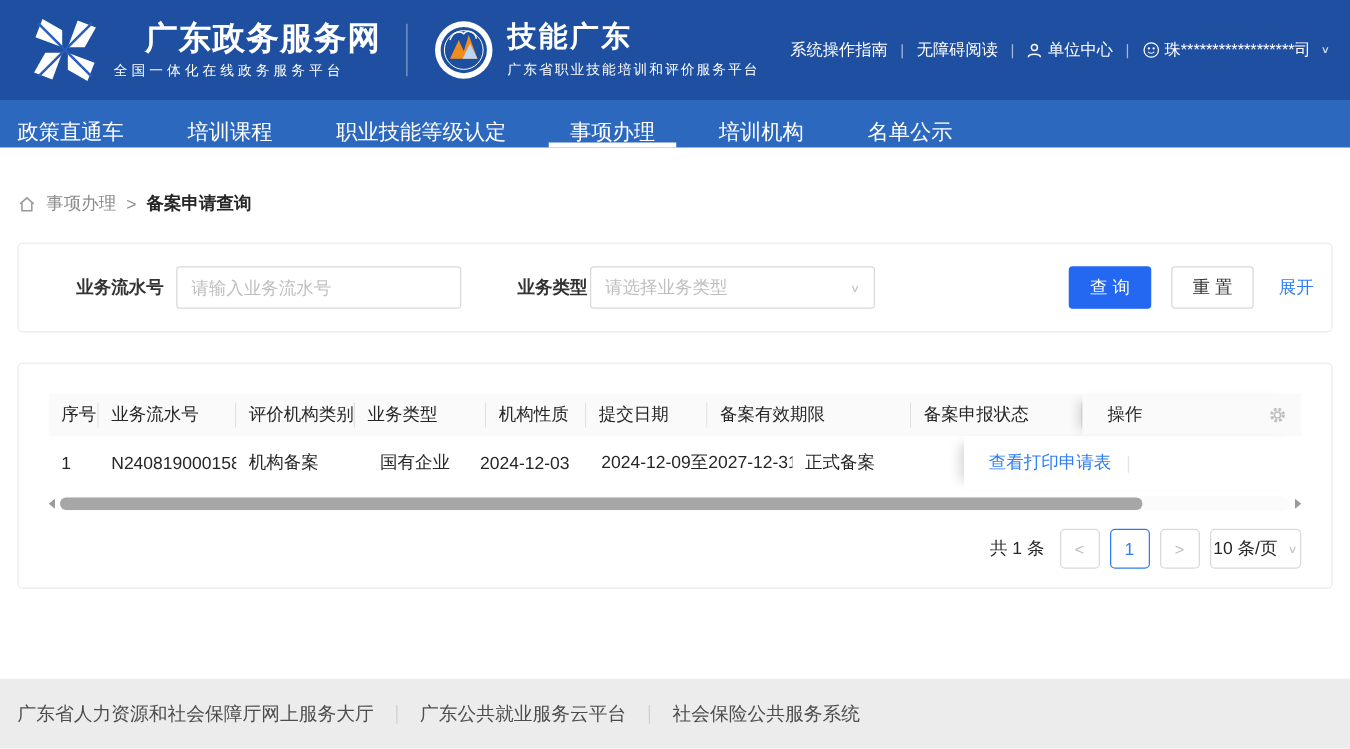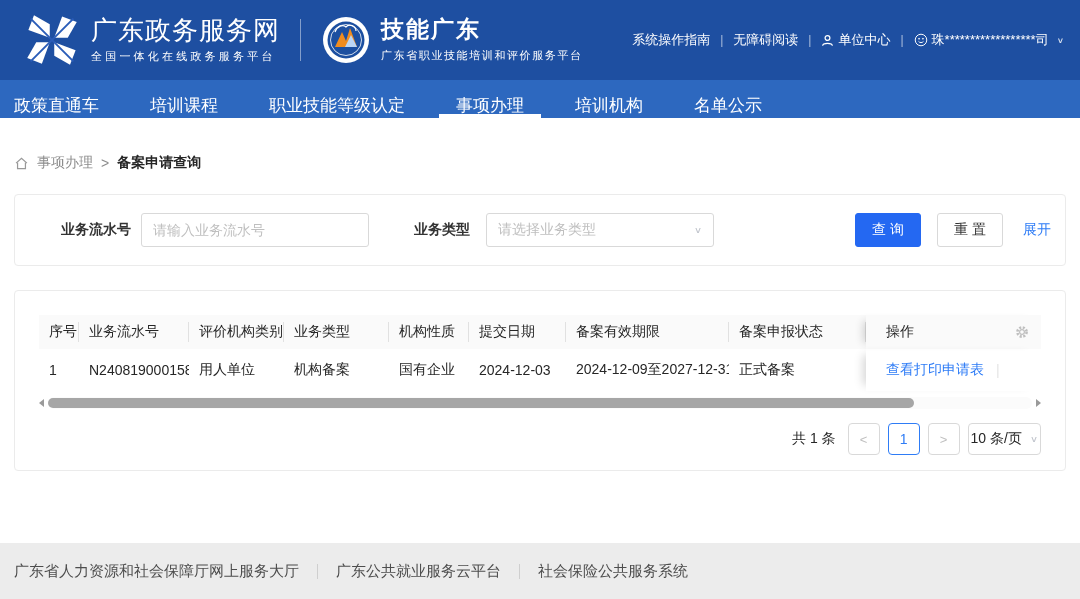--- a/index.html
+++ b/index.html
@@ -5,21 +5,21 @@
   * { margin:0; padding:0; box-sizing:border-box; }
   html,body { width:1080px; height:599px; }
   body {
     font-family:"Liberation Sans","DejaVu Sans",sans-serif;
     background:#fff; color:#262626; display:flex; flex-direction:column; overflow:hidden;
   }
   
   .topbar { height:80px; background:#1e4fa1; display:flex; align-items:center; padding:0 16px 0 25px; flex-shrink:0; }
   .brand { display:flex; align-items:center; }
   .brand-text { margin-left:12px; color:#fff; }
-  .brand-title { font-size:26px; font-weight:normal; letter-spacing:1px; line-height:1.1; }
+  .brand-title { font-size:26px; font-weight:bold; letter-spacing:1px; line-height:1.1;margin-left:25px; }
   .brand-sub { font-size:11px; letter-spacing:3.2px; margin-top:5px; }
   .vdiv { width:1px; height:42px; background:rgba(255,255,255,.45); margin:0 20px; }
   .brand2 { display:flex; align-items:center; }
   .brand2-text { margin-left:10px; color:#fff; }
   .brand2-title { font-size:23px; font-weight:bold; letter-spacing:2px; line-height:1.1; }
   .brand2-sub { font-size:11px; letter-spacing:1.6px; margin-top:5px; }
   .top-links { margin-left:auto; display:flex; align-items:center; font-size:13px; color:#fff;justify-content:flex-end; }
   .top-links .tsep { margin:0 10px; color:rgba(255,255,255,.6); font-size:12px; }
   .top-link { display:flex; align-items:center; gap:4px; cursor:pointer; white-space:nowrap; }
   .chev { font-size:10px; color:rgba(255,255,255,.85); margin-left:4px; transform:scaleY(.8); display:inline-block; }
@@ -31,21 +31,21 @@
   .crumbs { margin:36px 14px 0; display:flex; align-items:center; gap:8px; font-size:14px; color:#8c8c8c; }
   .crumb-cur { color:#262626; font-weight:bold; }
   
   .panel { margin:0 14px; background:#fff; border:1px solid #ebebeb; border-radius:4px; }
   .search-panel { margin-top:22px; height:72px; display:flex; align-items:center; }
   .f-label { font-size:14px; font-weight:bold; color:#333; white-space:nowrap; }
   .lab1 { margin-left:46px; }
   .lab2 { margin-left:45px; }
   .txt-input { width:228px; height:34px; margin-left:10px; border:1px solid #d9d9d9; border-radius:3px; padding:0 11px; font-size:14px; font-family:inherit; color:#333; outline:none; }
   .txt-input::placeholder { color:#bfbfbf; }
-  .sel { width:228px; height:34px; margin-left:16px; border:1px solid #d9d9d9; border-radius:3px; padding:0 11px; display:flex; align-items:center; justify-content:space-between; font-size:14px; color:#bfbfbf; cursor:pointer; }
+  .sel { width:228px; height:34px; margin-left:2px; border:1px solid #d9d9d9; border-radius:3px; padding:0 11px; display:flex; align-items:center; justify-content:space-between; font-size:14px; color:#bfbfbf; cursor:pointer; }
   .sel-chev { color:#c0c4cc; font-size:11px; transform:scaleY(.8); }
   .search-actions { margin-left:auto; margin-right:14px; display:flex; align-items:center; }
   .btn { height:34px; border-radius:3px; font-size:14px; letter-spacing:4px; padding:0 12px 0 16px; cursor:pointer; font-family:inherit; }
   .btn-primary { background:#2468f2; border:1px solid #2468f2; color:#fff; margin-right:16px; }
   .btn-plain { background:#fff; border:1px solid #d9d9d9; color:#333; margin-right:20px; }
   .link { color:#2e7cf6; font-size:14px; cursor:pointer; text-decoration:none; white-space:nowrap; }
   
   .table-panel { margin-top:24px; height:181px; padding:24px 24px 0; display:flex; flex-direction:column; }
   .trow { display:flex; align-items:center; }
   .thead { height:34px; background:#fafafa; font-size:14px; color:#262626; }
@@ -189,21 +189,20 @@
         <svg width="14" height="14" viewBox="0 0 14 14">
           <circle cx="7" cy="7" r="4.6" fill="none" stroke="#bfbfbf" stroke-width="2.6" stroke-dasharray="2.1 1.55"></circle>
           <circle cx="7" cy="7" r="2.4" fill="none" stroke="#bfbfbf" stroke-width="1.2"></circle>
         </svg>
       </span>
     </div>
   </div>
   <div class="trow tbody">
     <div class="tc c0">1</div>
     <div class="tc c1">N240819000158</div>
-    <div class="tc c2">用人单位</div>
     <div class="tc c3">机构备案</div>
     <div class="tc c4">国有企业</div>
     <div class="tc c5">2024-12-03</div>
     <div class="tc c6">2024-12-09至2027-12-31</div>
     <div class="tc c7">正式备案</div>
     <div class="tc c8 op-col">
       <a class="link">查看打印申请表</a>
       <span class="act-sep">|</span>
     </div>
   </div>

